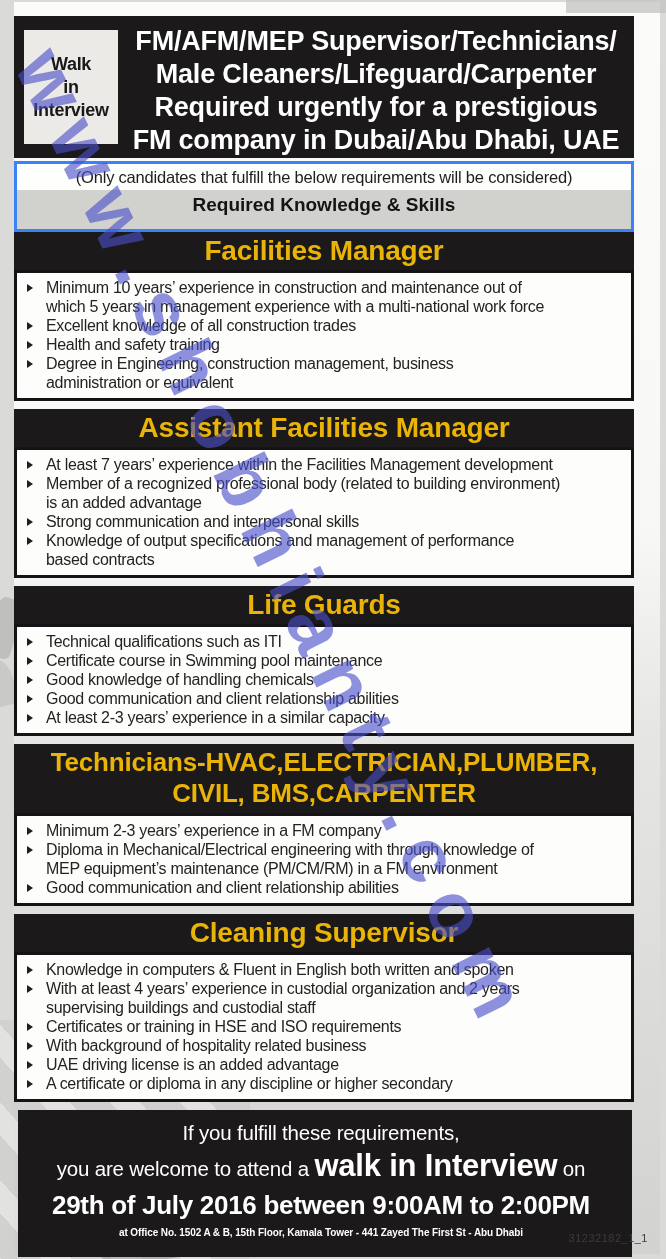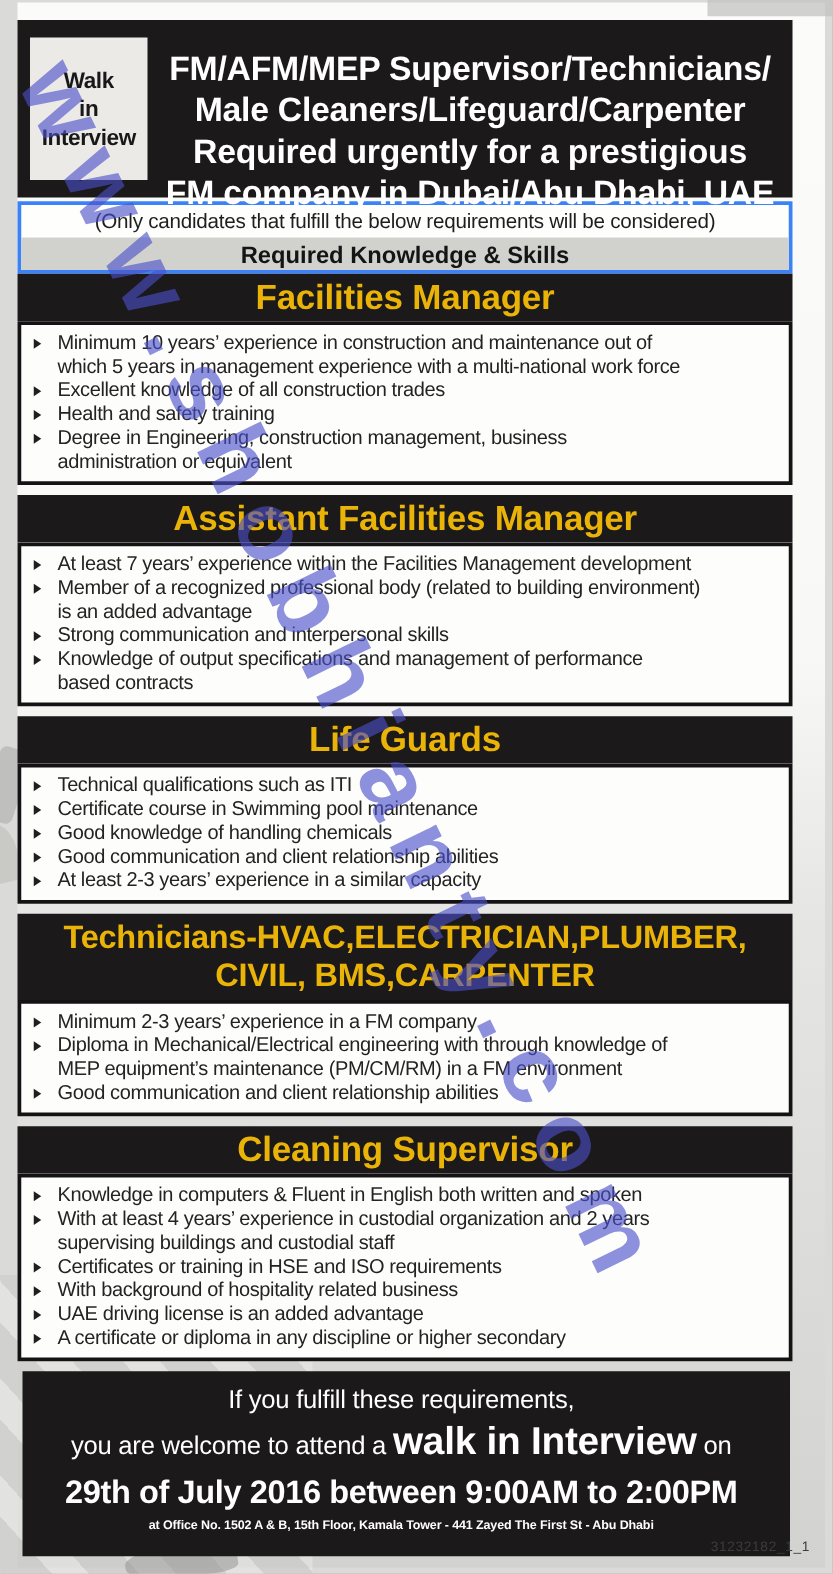--- a/index.html
+++ b/index.html
@@ -27,28 +27,28 @@
   .ad{position:absolute;left:14px;top:16px;width:620px;z-index:3;}
 
   
   .header{position:relative;height:142px;background:#1b191a;margin-bottom:3px;}
   .badge{
     position:absolute;left:10px;top:14px;width:94px;height:114px;background:#eceae7;
     display:flex;flex-direction:column;justify-content:center;text-align:center;
     font-weight:bold;font-size:18px;line-height:23px;color:#181818;letter-spacing:-0.3px;
   }
   .title{
-    position:absolute;left:108px;right:4px;top:23px;text-align:center;color:#ffffff;
+    position:absolute;left:108px;right:4px;top:9px;text-align:center;color:#ffffff;
     font-weight:bold;font-size:27px;line-height:33px;letter-spacing:-0.2px;
   }
 
   
   .notice-wrap{border:3px solid #3b82f6;background:#fefefd;}
   .notice{height:26px;line-height:26px;text-align:center;font-size:16.5px;color:#1e1e1e;letter-spacing:-0.2px;white-space:nowrap;}
-  .graybar{background:#d1d1ce;height:26px;line-height:29px;text-align:center;font-weight:bold;font-size:19px;color:#141414;}
+  .graybar{background:#d1d1ce;height:39px;line-height:29px;text-align:center;font-weight:bold;font-size:19px;color:#141414;}
 
   
   .section{margin-top:0;}
   .section.gap{margin-top:8px;}
   .bar{
     background:#1b191a;color:#eab308;text-align:center;font-weight:bold;
     font-size:28px;line-height:37px;padding:0 0 1px 0;white-space:pre-line;letter-spacing:-0.2px;
   }
   .bar.two-line{font-size:26px;line-height:31px;padding:3px 0 4px 0;}
   .box{

